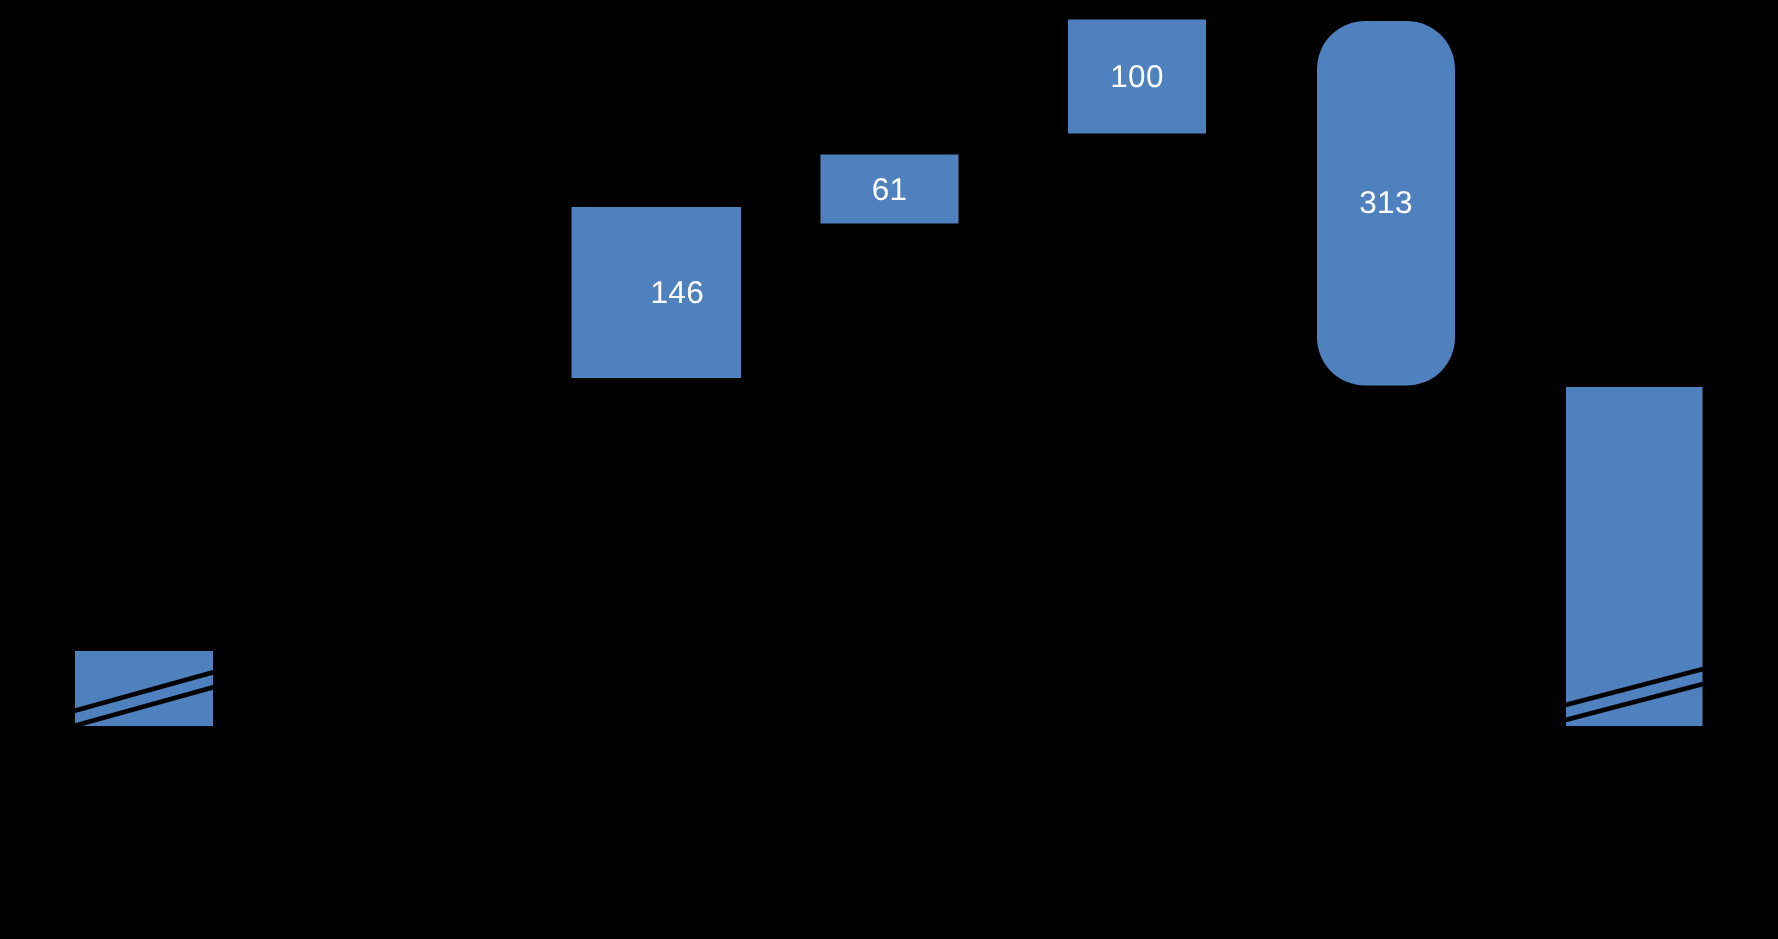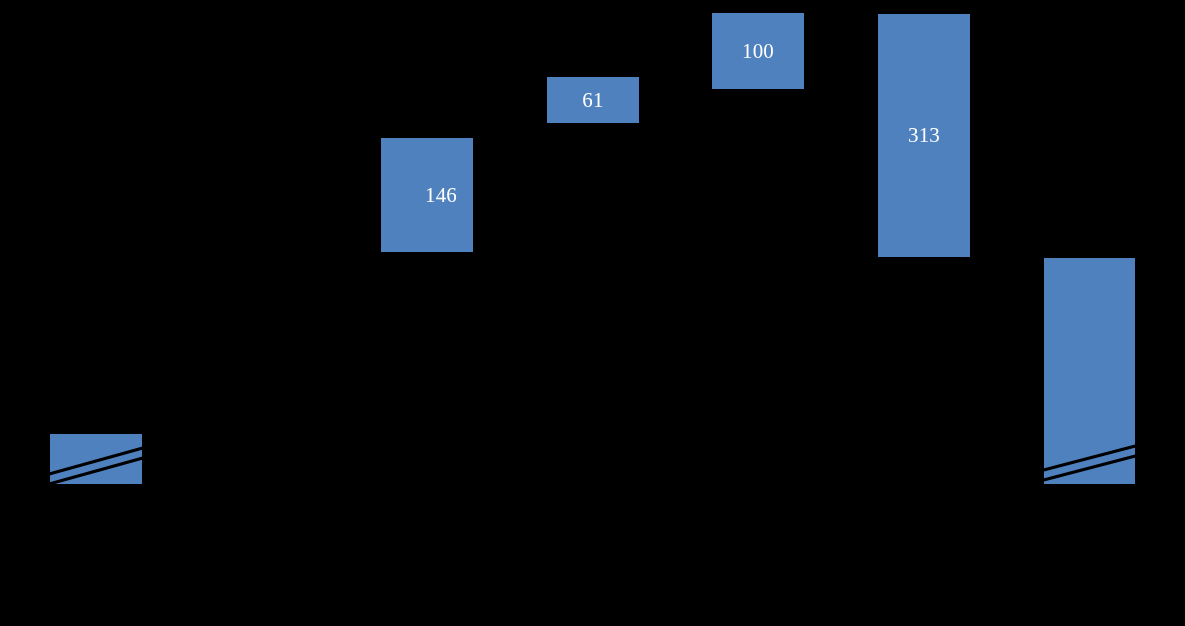--- a/index.html
+++ b/index.html
@@ -21,21 +21,21 @@
     position: absolute;
     box-sizing: border-box;
     display: flex;
     align-items: center;
     justify-content: center;
     background: #4E81BD;
     overflow: visible;
   }
   .wf-bar-label {
     color: #FFFFFF;
-    font-family: Liberation Serif, serif;
+    font-family: Liberation Sans, sans-serif;
     font-size: 21px;
     line-height: 1;
     letter-spacing: 0.2px;
     white-space: nowrap;
     user-select: none;
     text-align: right;
   }
   
   .break-marks {
     position: absolute;
@@ -68,33 +68,33 @@
     <span class="wf-bar-label"></span>
     <span class="break-marks">
       <svg viewBox="0 0 108 50" preserveAspectRatio="none">
         <line class="break-line" x1="0" y1="42" x2="108" y2="12"></line>
         <line class="break-line" x1="0" y1="52" x2="108" y2="22"></line>
       </svg>
     </span>
   </div>
 
 
-  <div class="wf-bar" style="left:381px; top:138px; width:92px; height:114px;padding-left:28px;">
+  <div class="wf-bar" style="left:381px; top:138px; width:113px; height:114px;padding-left:28px;">
     <span class="wf-bar-label">146</span>
   </div>
 
-  <div class="wf-bar" style="left:547px; top:77px; width:92px; height:46px;">
+  <div class="wf-bar" style="left:547px; top:103px; width:92px; height:46px;">
     <span class="wf-bar-label">61</span>
   </div>
 
   <div class="wf-bar" style="left:712px; top:13px; width:92px; height:76px;">
     <span class="wf-bar-label">100</span>
   </div>
 
-  <div class="wf-bar" style="left:878px; top:14px; width:92px; height:243px;">
+  <div class="wf-bar" style="left:878px; top:14px; width:92px; height:243px;border-radius:32px;">
     <span class="wf-bar-label">313</span>
   </div>
 
   <div class="wf-bar" style="left:1044px; top:258px; width:91px; height:226px;">
     <span class="wf-bar-label"></span>
     <span class="break-marks">
       <svg viewBox="0 0 107 226" preserveAspectRatio="none">
         <line class="break-line" x1="0" y1="214" x2="107" y2="186"></line>
         <line class="break-line" x1="0" y1="224" x2="107" y2="196"></line>
       </svg>

